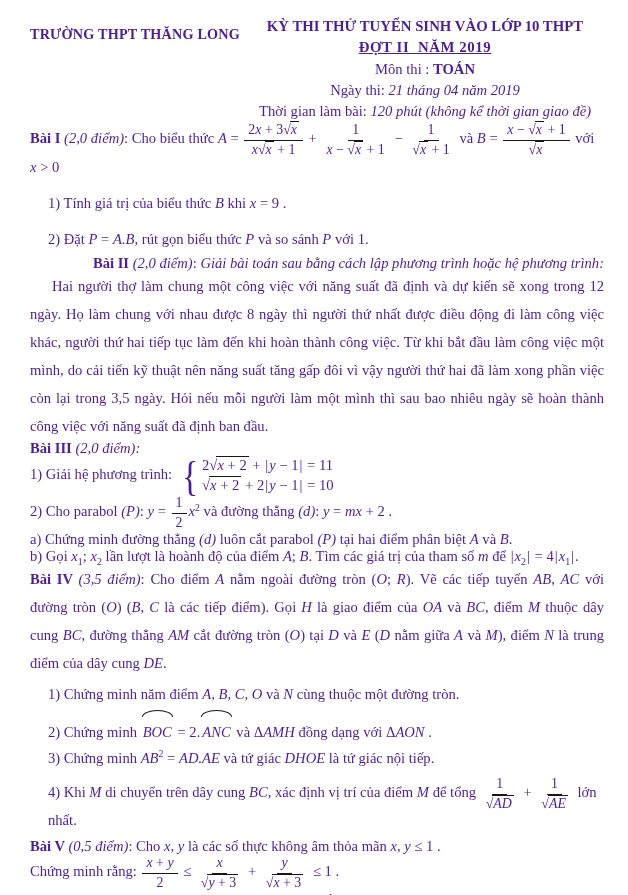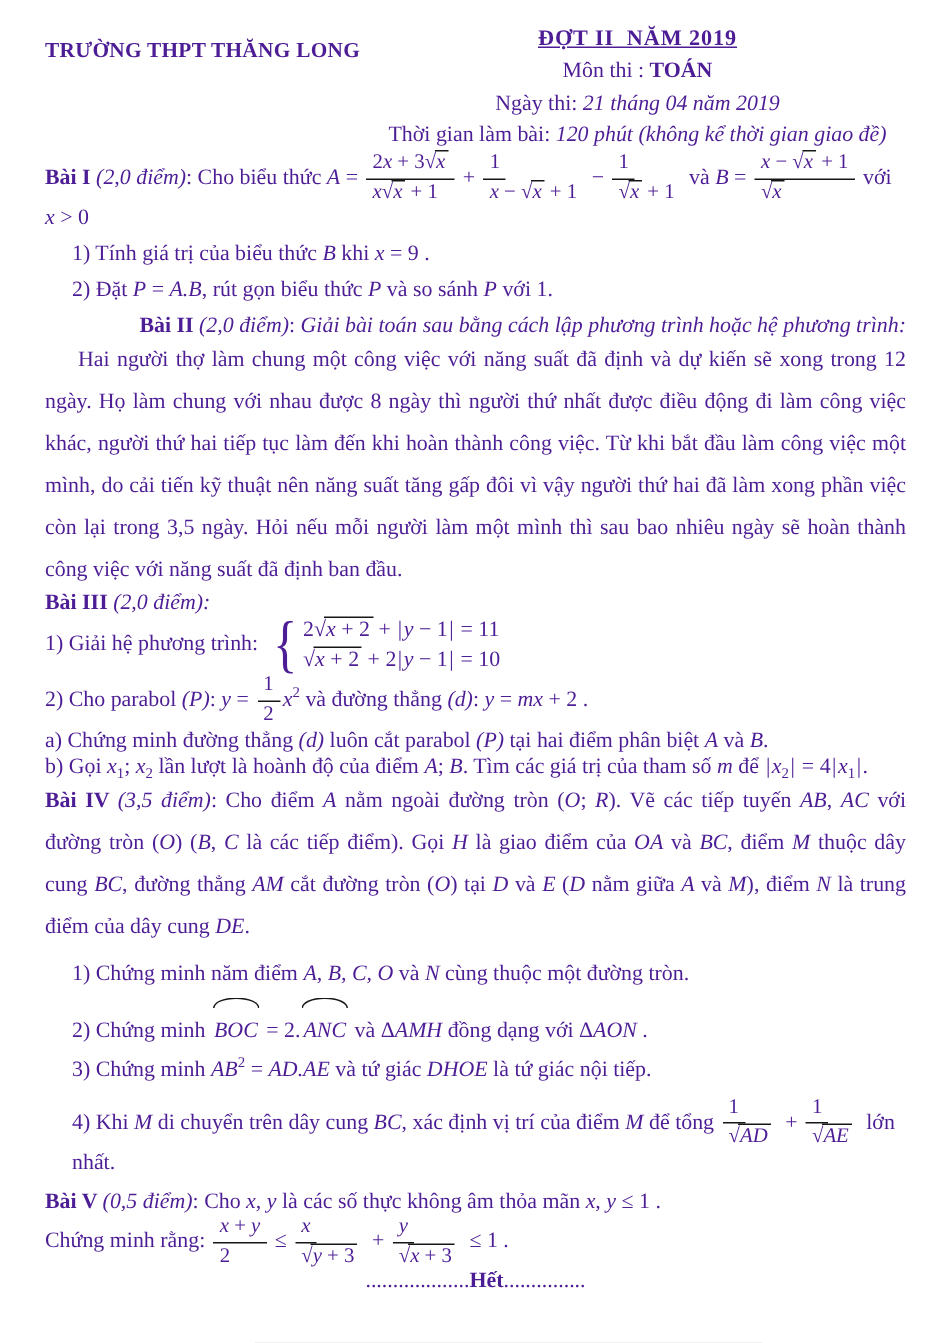--- a/index.html
+++ b/index.html
@@ -16,58 +16,59 @@
   .exam-title{font-weight:bold;font-size:14.8px;}
   .exam-round{font-weight:bold;font-size:14.8px;text-decoration:underline;letter-spacing:.6px;}
   .bold{font-weight:bold;}
   .ital{font-style:italic;}
   
   p.line{margin:0;}
   .it{font-style:italic;}
   .bd{font-weight:bold;}
   sup,sub{font-size:.68em;line-height:0;}
   
-  .frac{display:inline-flex;flex-direction:column;align-items:flex-start;vertical-align:middle;
+  .frac{display:inline-flex;flex-direction:column;align-items:center;vertical-align:middle;
         text-align:center;line-height:1.2;margin:0 2px;font-size:.95em;}
   .frac .fn{padding:0 4px 1px;border-bottom:1.2px solid #161616;white-space:nowrap;}
   .frac .fd{padding:1px 4px 0;white-space:nowrap;}
   .sqrt{white-space:nowrap;display:inline;}
   .sqrt .rsign{margin-right:-1px;}
   .sqrt .rad{border-top:1.2px solid #161616;padding:0 2px 0 1px;}
   .abs{white-space:nowrap;}
   .abs .bar{padding:0 1px;}
   .arc{position:relative;display:inline-block;padding:12px 2px 0;}
   .arc::before{content:'';position:absolute;left:1px;right:1px;top:-2px;height:6px;
         border:1.3px solid #161616;border-bottom:none;border-radius:100% 100% 0 0 / 200% 200% 0 0;}
   .cases{display:inline-flex;align-items:center;vertical-align:middle;margin-left:4px;}
   .cases .brace{font-size:2.9em;font-weight:400;line-height:.9;margin-right:2px;transform:scaleX(.8);}
   .cases .rows{display:inline-flex;flex-direction:column;gap:3px;text-align:left;}
   
   .b1-head{margin-top:15px;}
-  .b1-items p{margin:7px 0 7px 18px;}
+  .b1-items p{margin:19px 0 7px 18px;}
   .b2-head{margin-top:12px;text-align:right;}
   .b2-para{text-align:justify;text-indent:22px;line-height:1.92;margin-top:3px;}
   .b3-head{margin-top:10px;font-family:Liberation Serif, serif;}
   .b3-sys{margin:4px 0 4px 18px;}
   .b3-par{margin:9px 0 9px 18px;}
   .b3-sub{margin:10px 0 10px 34px;}
   .b4-para{text-align:justify;line-height:1.92;margin-top:10px;}
   .b4-items p{margin:9px 0 9px 18px;}
   .b5-head{margin-top:14px;}
   .b5-cm{margin:10px 0 0 22px;}
   .het-line{text-align:center;margin:8px 74px 0 0;}
 </style>
 </head>
 <body>
 
 <div class="page">
 
   <div class="header">
     <div class="school">TRƯỜNG THPT THĂNG LONG</div>
     <div class="head-right">
+      <div class="exam-title">KỲ THI THỬ TUYỂN SINH VÀO LỚP 10 THPT</div>
       <div class="exam-round">ĐỢT II&nbsp; NĂM 2019</div>
       <div>
         <span>Môn thi :</span>
         <span class="bold">TOÁN</span>
       </div>
       <div>
         <span>Ngày thi:</span>
         <span class="ital">21 tháng 04 năm 2019</span>
       </div>
       <div>

